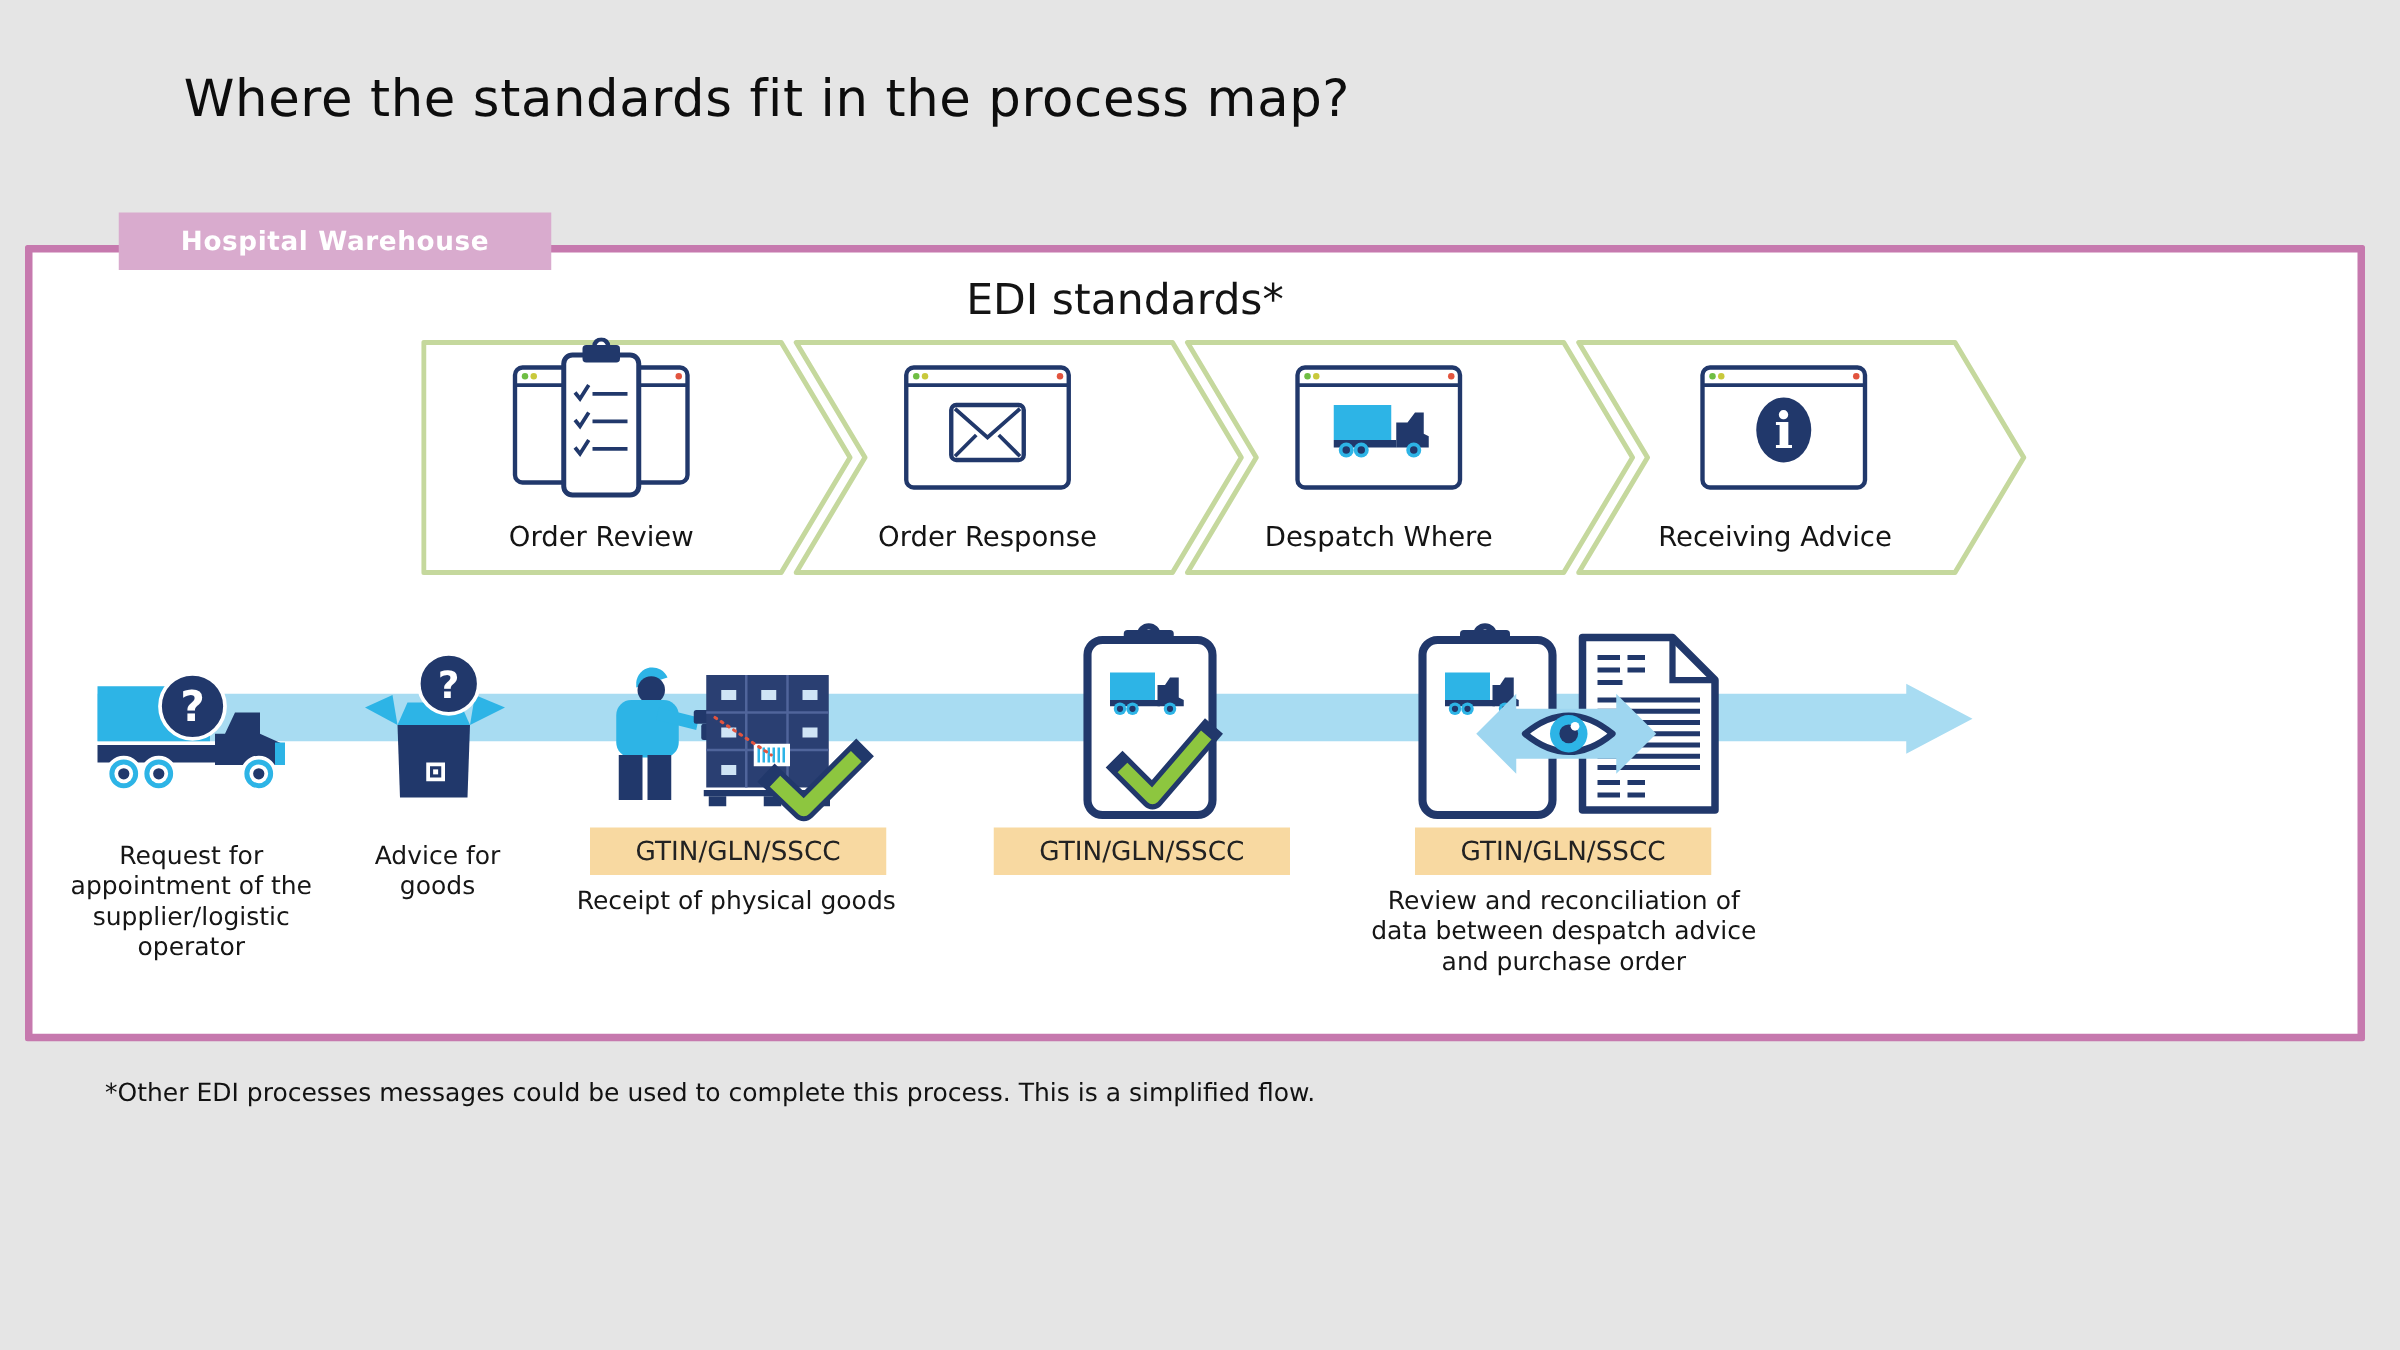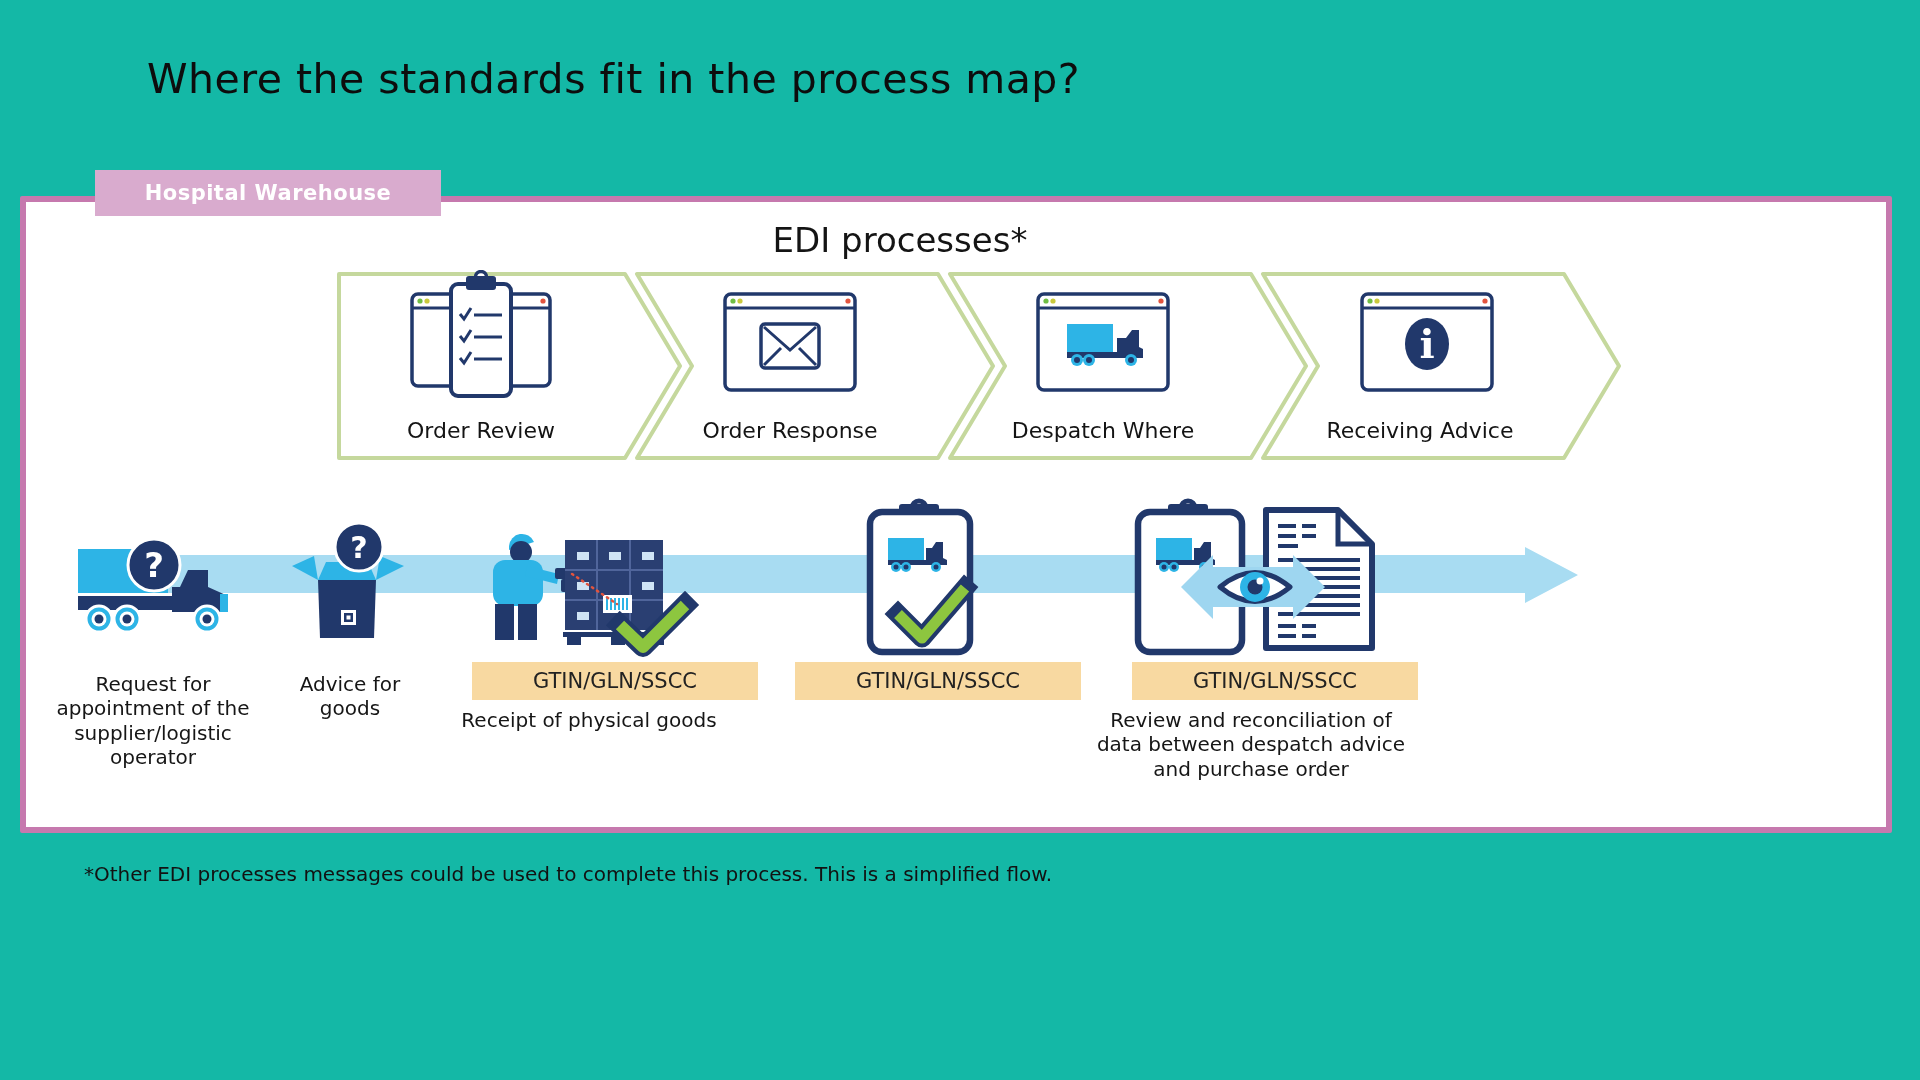--- a/index.html
+++ b/index.html
@@ -1,55 +1,55 @@
 <!DOCTYPE html>
 <html><head>
 <meta charset="utf-8">
 <style>
   html,body{margin:0;padding:0;background:#ffffff;}
   .stage{
-    position:relative;width:1920px;height:1080px;background:#14b8a6;overflow:hidden;
+    position:relative;width:1920px;height:1080px;background:#e5e5e5;overflow:hidden;
     font-family:"DejaVu Sans","Liberation Sans",sans-serif;color:#111111;
   }
   .abs{position:absolute;}
   .page-title{left:147px;top:55px;font-size:41px;color:#0d0d0d;letter-spacing:.5px;white-space:nowrap;}
   .frame{
     left:20px;top:196px;width:1860px;height:625px;
     border:6px solid #c679ae;background:#ffffff;border-radius:2px;
   }
   .wh-tab{
     left:95px;top:170px;width:346px;height:46px;background:#d9abce;
     display:flex;align-items:center;justify-content:center;
     color:#ffffff;font-weight:bold;font-size:21px;letter-spacing:.5px;z-index:5;
   }
   .edi-heading{left:600px;top:220px;width:600px;text-align:center;font-size:34px;color:#141414;}
   .chev-band{left:337px;top:272px;z-index:1;}
   .icon{z-index:3;}
   .step-label{font-size:22px;color:#141414;text-align:center;z-index:3;}
   .band{left:0;top:540px;z-index:1;}
   .gtin{
-    background:#f8d9a1;height:38px;width:286px;display:flex;align-items:center;justify-content:center;
+    background:#f8d9a1;height:38px;width:237px;display:flex;align-items:center;justify-content:center;
     font-size:21px;color:#222222;z-index:3;
   }
   .plabel{font-size:20px;line-height:1.22;color:#161616;text-align:center;z-index:3;}
   .footnote{left:84px;top:862px;font-size:20px;color:#121212;white-space:nowrap;}
 </style>
 </head>
 <body>
 
 <div class="stage">
 
   <div class="abs page-title">Where the standards fit in the process map?</div>
 
   <div class="abs frame"></div>
   <div class="abs wh-tab">
     <span>Hospital Warehouse</span>
   </div>
 
-  <div class="abs edi-heading">EDI processes*</div>
+  <div class="abs edi-heading">EDI standards*</div>
 
   <svg class="abs chev-band" width="1300" height="192" viewBox="0 0 1300 192">
     <g fill="#ffffff" stroke="#c5d89d" stroke-width="4" stroke-linejoin="round">
       <path d="M2,2 L288,2 L343,94 L288,186 L2,186 Z"></path>
       <path d="M300,2 L601,2 L656,94 L601,186 L300,186 L355,94 Z"></path>
       <path d="M613,2 L914,2 L969,94 L914,186 L613,186 L668,94 Z"></path>
       <path d="M926,2 L1227,2 L1282,94 L1227,186 L926,186 L981,94 Z"></path>
     </g>
   </svg>
 

